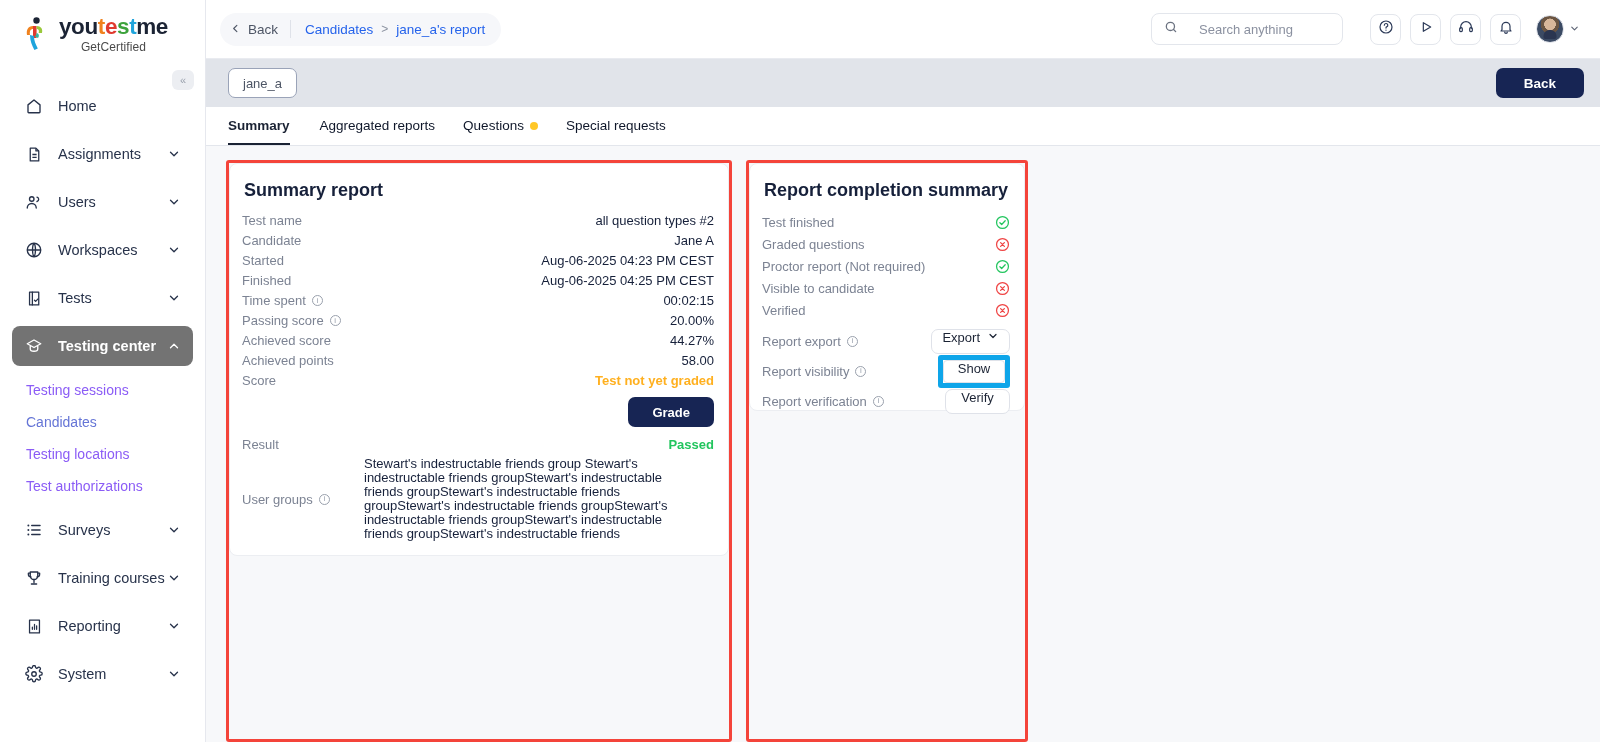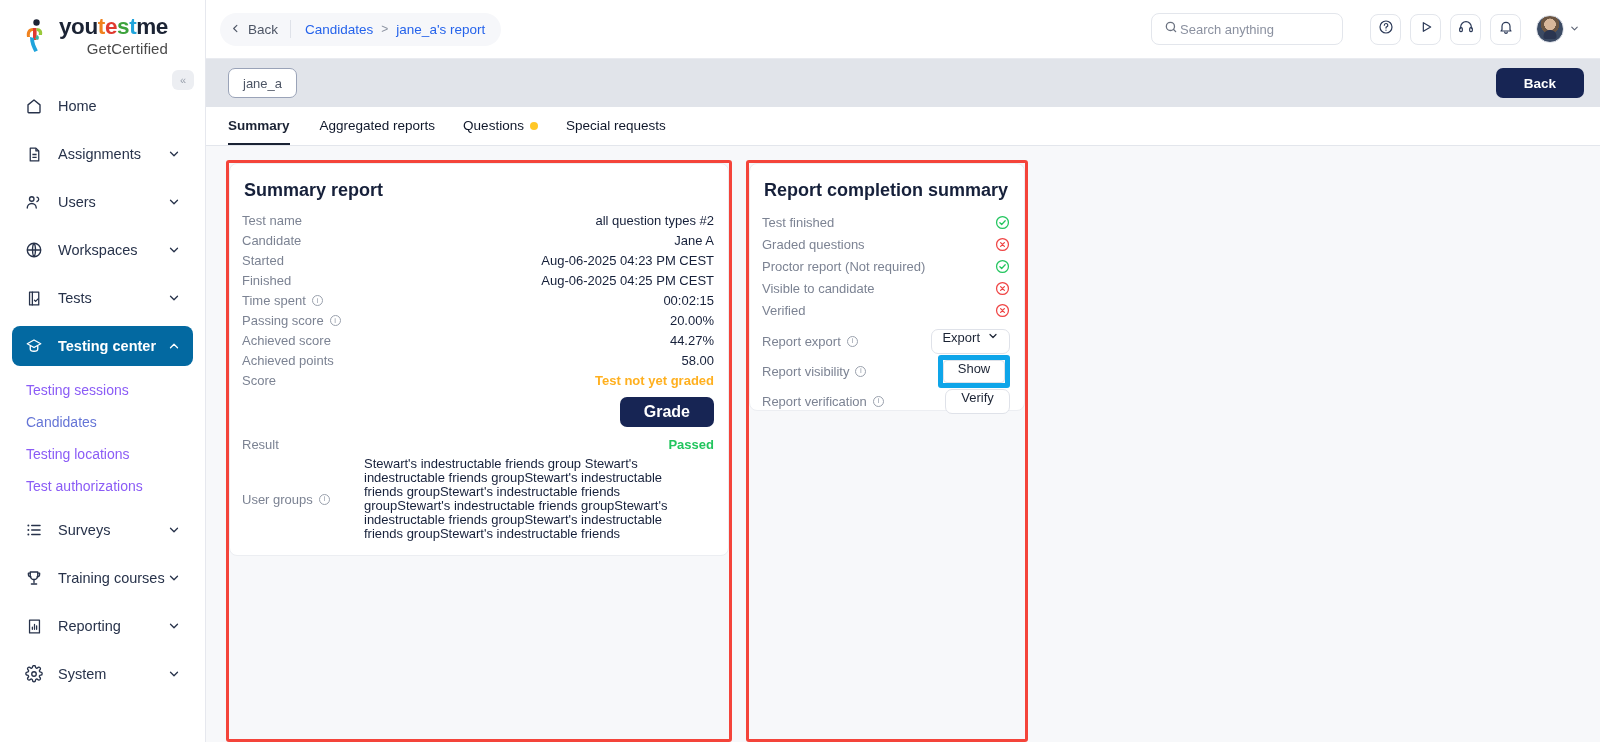--- a/index.html
+++ b/index.html
@@ -23,21 +23,21 @@
     padding: 16px 0 0 24px;
     height: 62px;
     display: flex; align-items: flex-start;
   }
   .logo { display: flex; align-items: center; gap: 7px; }
   .logo-mark { width: 28px; height: 34px; position: relative; }
   .logo-text { display: flex; flex-direction: column; line-height: 1; }
   .logo-word { font-size: 22.5px; font-weight: 700; letter-spacing: -0.4px; }
   .logo-word span { display: inline; }
   .logo-sub {
-    font-size: 15px; color: #4a4a4a; text-align: right;
+    font-size: 12px; color: #4a4a4a; text-align: center;
     margin-top: 2px; letter-spacing: 0.1px;
   }
 
   .collapse-btn {
     position: absolute; top: 70px; left: 172px;
     width: 22px; height: 20px; border-radius: 6px;
     background: #eceef2; border: none;
     display: flex; align-items: center; justify-content: center;
     color: #9aa1ad; font-size: 11px; cursor: pointer;
   }
@@ -52,21 +52,21 @@
   }
   .nav-item .ico {
     width: 20px; height: 20px; min-width: 20px;
     margin-right: 14px;
     display: flex; align-items: center; justify-content: center;
     color: #27324a;
   }
   .nav-item .lbl { flex: 1; }
   .nav-item .chev { color: #27324a; display: flex; align-items: center; }
   .nav-item.active {
-    background: #0369a1; color: #ffffff; font-weight: 700;
+    background: #737373; color: #ffffff; font-weight: 700;
   }
   .nav-item.active .ico, .nav-item.active .chev { color: #ffffff; }
 
   .subnav-item {
     height: 32px; display: flex; align-items: center;
     margin: 0 12px; padding-left: 14px;
     font-size: 14px; color: #8b5cf6; cursor: pointer;
     border-radius: 6px;
   }
   .subnav-item.current { color: #6575d6; }
@@ -98,21 +98,21 @@
     padding: 0 8px 0 14px;
   }
   .crumb-arrow { color: #8c93a1; font-size: 12px; }
   .crumb-cur { color: #2563eb; font-size: 13.5px; padding-left: 8px; cursor: pointer; }
 
   .top-right { display: flex; align-items: center; gap: 9px; }
   .search-box {
     width: 192px; height: 32px;
     border: 1px solid #e3e6ec; border-radius: 8px;
     background: #ffffff;
-    display: flex; align-items: center; gap: 2px;
+    display: flex; align-items: center; gap: 21px;
     padding: 0 12px; margin-right: 18px;
   }
   .search-box input {
     border: none; outline: none; font-size: 13px;
     color: #5b6273; font-family: "Liberation Sans", sans-serif;
     width: 100%; background: transparent;
   }
   .search-box input::placeholder { color: #8b91a0; }
   .icon-btn {
     width: 31px; height: 31px; border-radius: 8px;
@@ -204,21 +204,21 @@
     display: inline-flex; align-items: center; justify-content: center;
     width: 11px; height: 11px; border-radius: 50%;
     border: 1px solid #9aa1ad; color: #9aa1ad;
     font-size: 8px; line-height: 1; font-style: normal;
   }
 
   .grade-row { display: flex; justify-content: flex-end; padding: 6px 0 8px 0; }
   .grade-btn {
     background: #172554; color: #fff; border: none;
     border-radius: 7px; height: 30px; padding: 0 24px;
-    font-size: 16px; font-weight: 700; cursor: pointer;
+    font-size: 13px; font-weight: 700; cursor: pointer;
     font-family: "Liberation Sans", sans-serif;
   }
 
   .ug-row { display: flex; padding-top: 2px; font-size: 13px; }
   .ug-k { color: #7c8393; width: 122px; min-width: 122px; display: flex; align-items: center; gap: 6px; }
   .ug-v { color: #16203a; line-height: 1.08; width: 340px; }
 
   
   .brow {
     display: flex; align-items: center;

